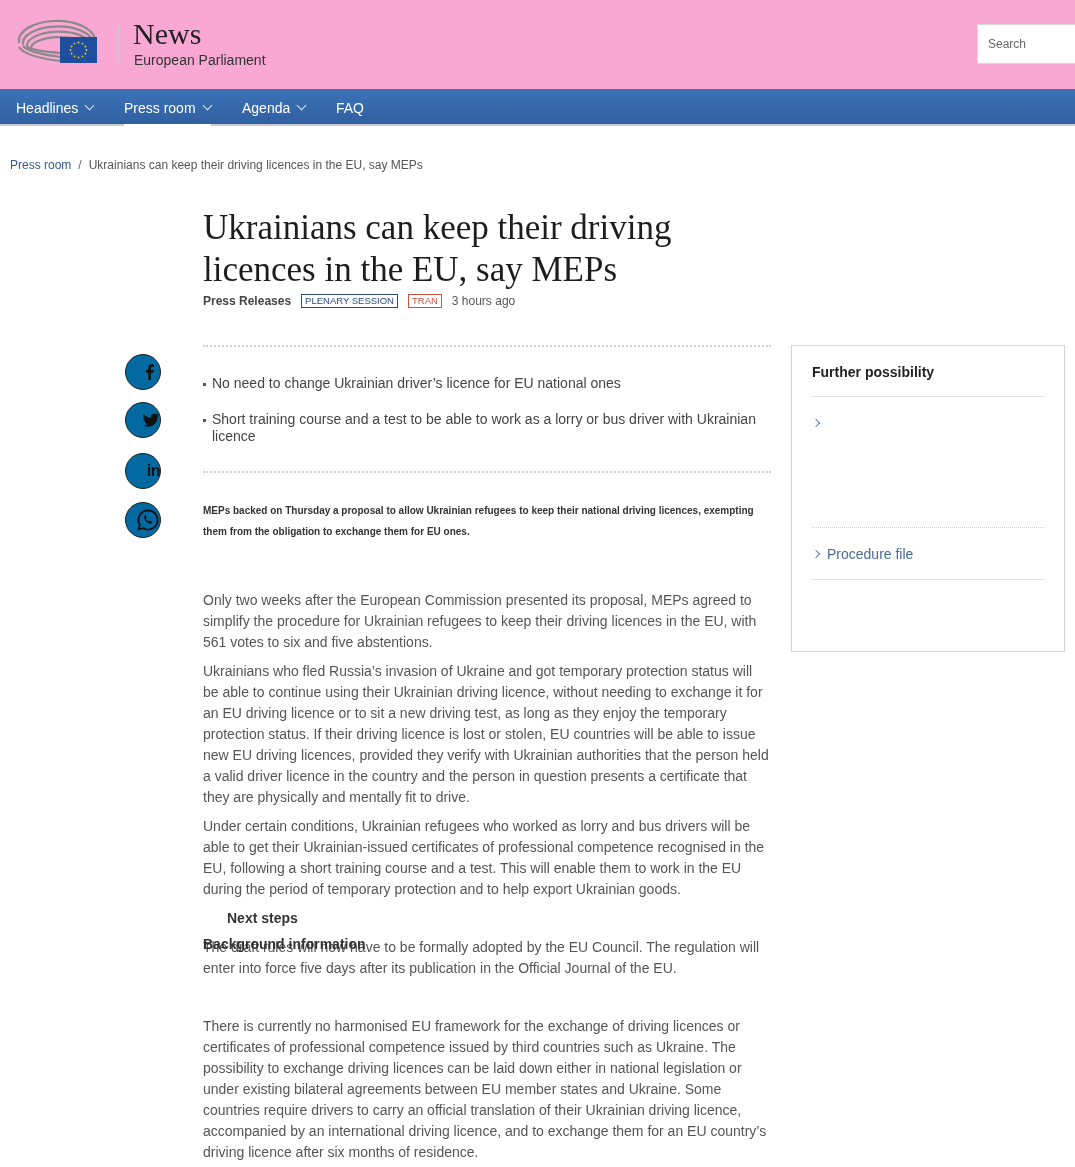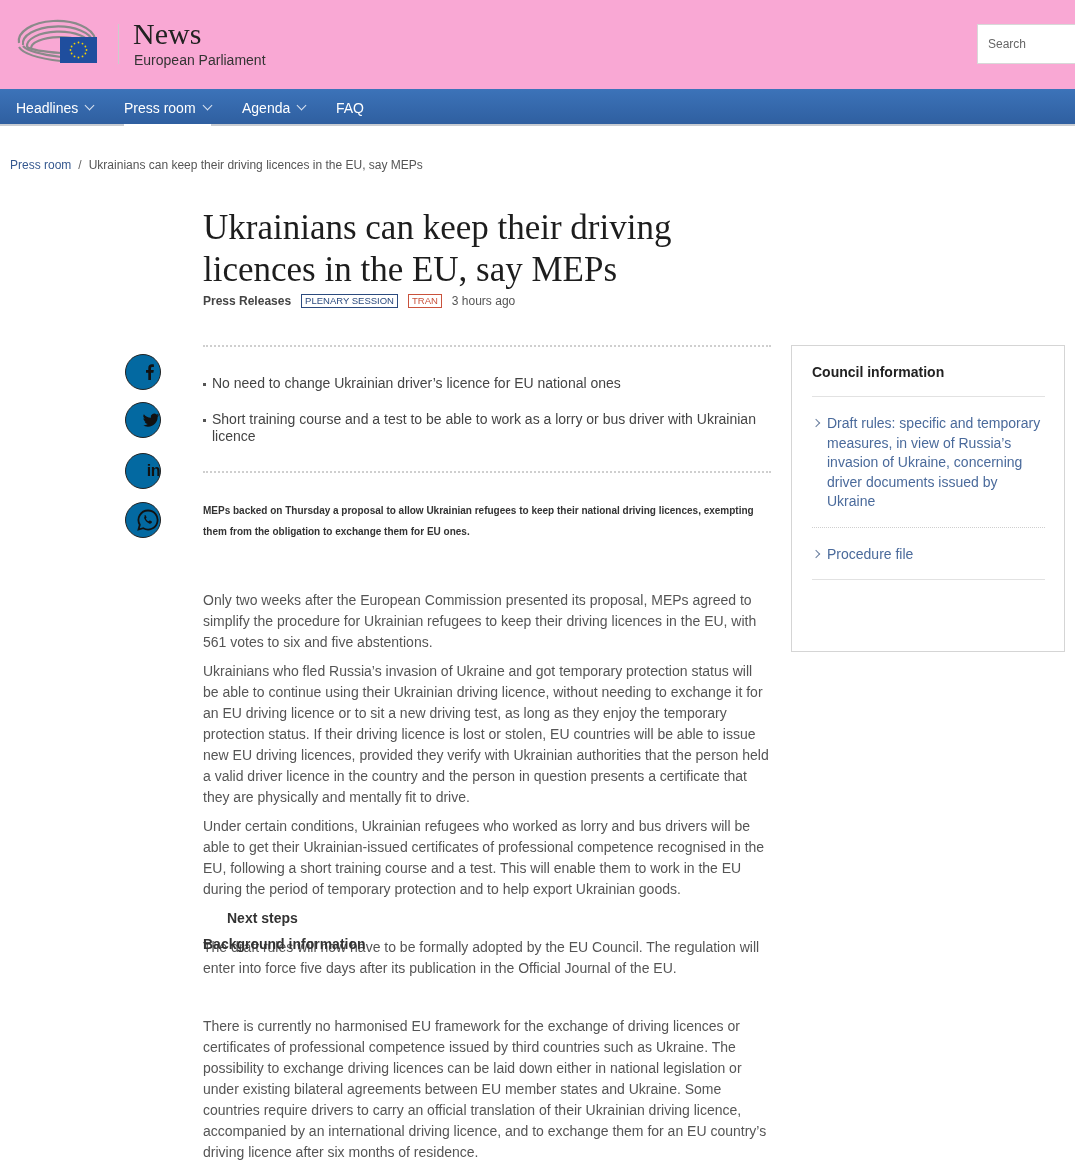--- a/index.html
+++ b/index.html
@@ -155,25 +155,24 @@
 <p class="lead">MEPs backed on Thursday a proposal to allow Ukrainian refugees to keep their national driving licences, exempting them from the obligation to exchange them for EU ones.</p>
 <p class="para" style="top:590px;">Only two weeks after the European Commission presented its proposal, MEPs agreed to simplify the procedure for Ukrainian refugees to keep their driving licences in the EU, with 561 votes to six and five abstentions.</p>
 <p class="para" style="top:661px;">Ukrainians who fled Russia’s invasion of Ukraine and got temporary protection status will be able to continue using their Ukrainian driving licence, without needing to exchange it for an EU driving licence or to sit a new driving test, as long as they enjoy the temporary protection status. If their driving licence is lost or stolen, EU countries will be able to issue new EU driving licences, provided they verify with Ukrainian authorities that the person held a valid driver licence in the country and the person in question presents a certificate that they are physically and mentally fit to drive.</p>
 <p class="para" style="top:816px;">Under certain conditions, Ukrainian refugees who worked as lorry and bus drivers will be able to get their Ukrainian-issued certificates of professional competence recognised in the EU, following a short training course and a test. This will enable them to work in the EU during the period of temporary protection and to help export Ukrainian goods.</p>
 <h3 class="subhead" style="top:910px;padding-left:24px;">Next steps</h3>
 <p class="para" style="top:937px;">The draft rules will now have to be formally adopted by the EU Council. The regulation will enter into force five days after its publication in the Official Journal of the EU.</p>
 <h3 class="subhead" style="top:936px;">Background information</h3>
 <p class="para" style="top:1016px;">There is currently no harmonised EU framework for the exchange of driving licences or certificates of professional competence issued by third countries such as Ukraine. The possibility to exchange driving licences can be laid down either in national legislation or under existing bilateral agreements between EU member states and Ukraine. Some countries require drivers to carry an official translation of their Ukrainian driving licence, accompanied by an international driving licence, and to exchange them for an EU country’s driving licence after six months of residence.</p>
 
 <div class="side">
-  <div class="side-title">Council information</div>
+  <div class="side-title">Further possibility</div>
   <div class="side-sep" style="top:50px;"></div>
   <a class="side-link" style="top:68px;" href="#">
     <span class="arrow"></span>
-    <span>Draft rules: specific and temporary measures, in view of Russia’s invasion of Ukraine, concerning driver documents issued by Ukraine</span>
   </a>
   <div class="side-sep dotted" style="top:181px;"></div>
   <a class="side-link" style="top:199px;" href="#">
     <span class="arrow"></span>
     <span>Procedure file</span>
   </a>
   <div class="side-sep" style="top:233px;"></div>
 </div>
 
 </body></html>

